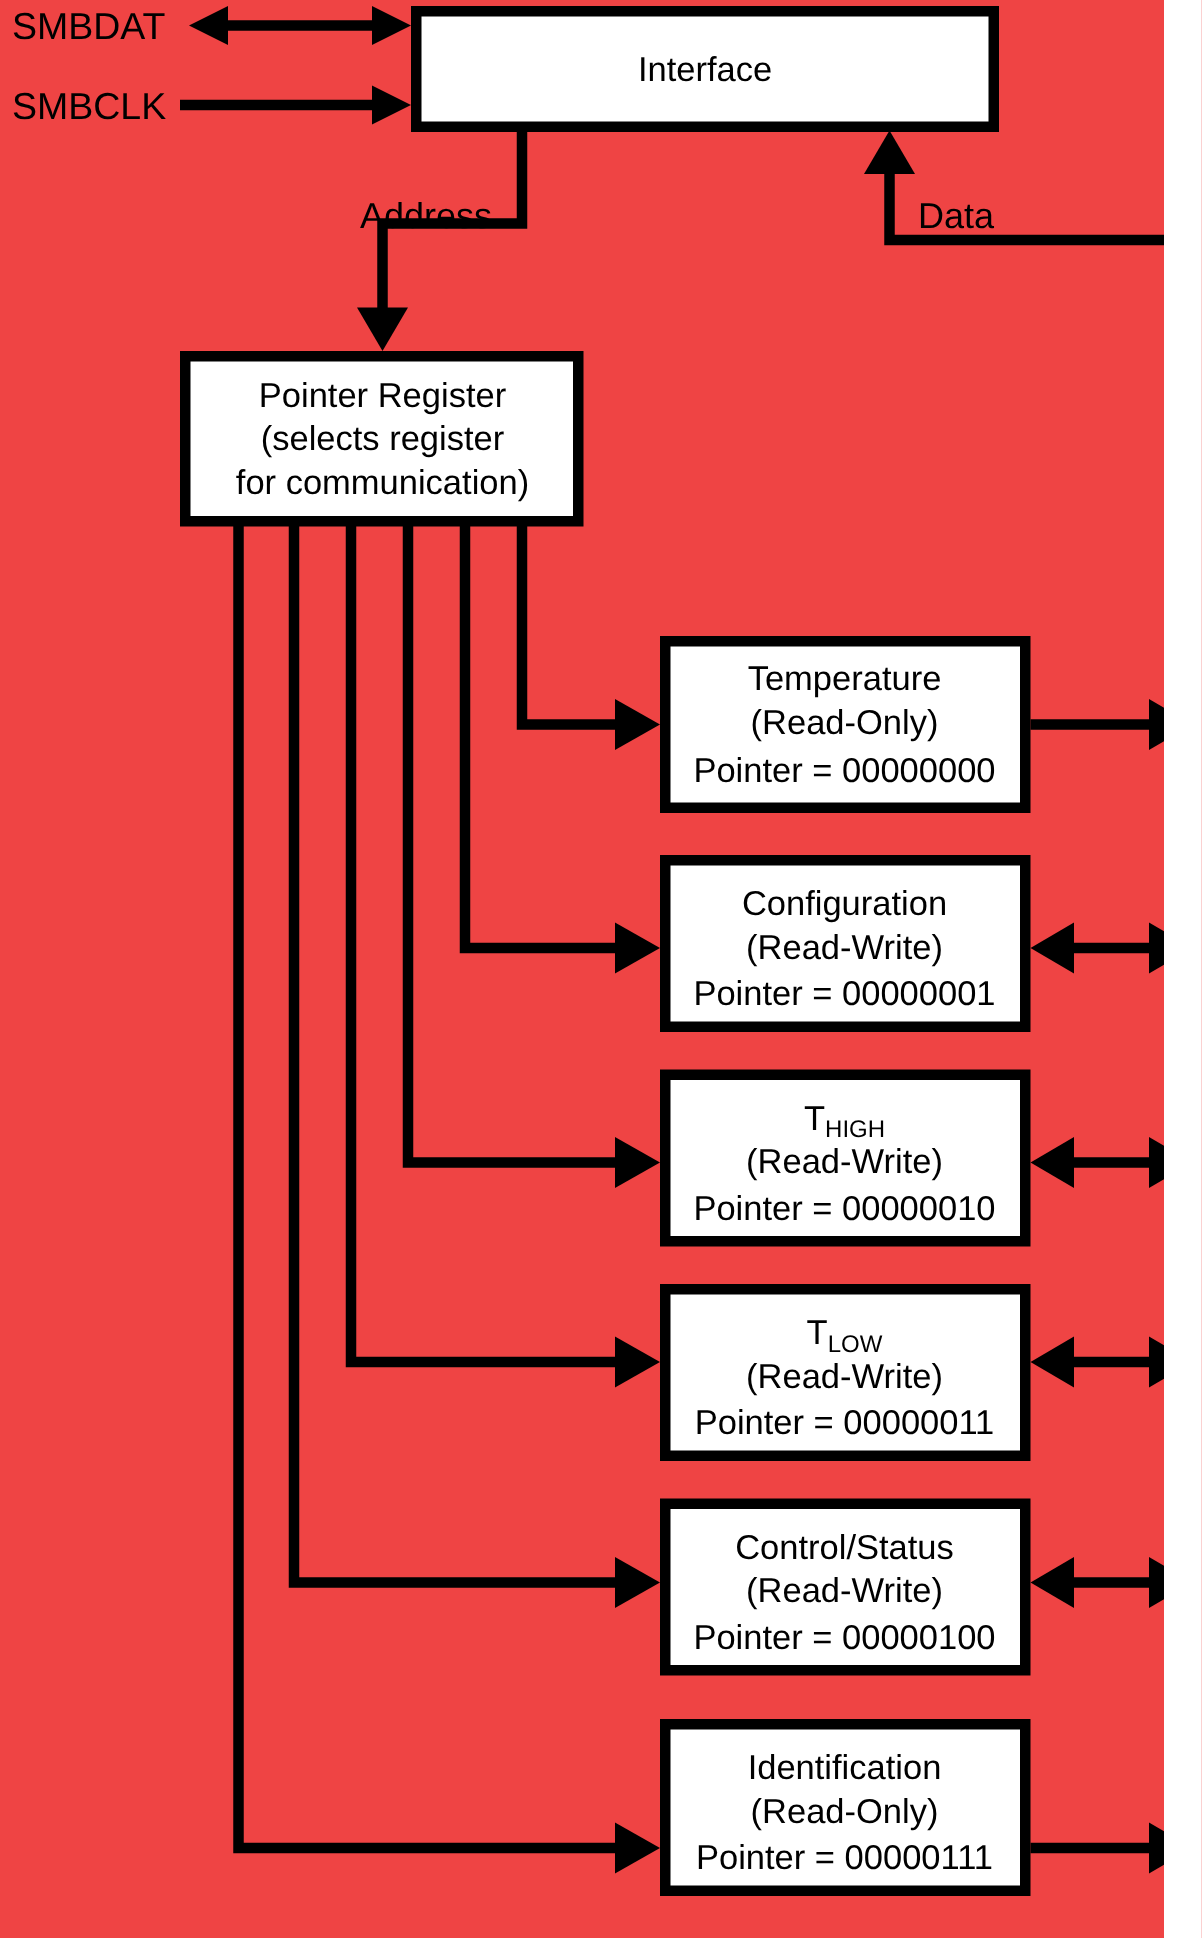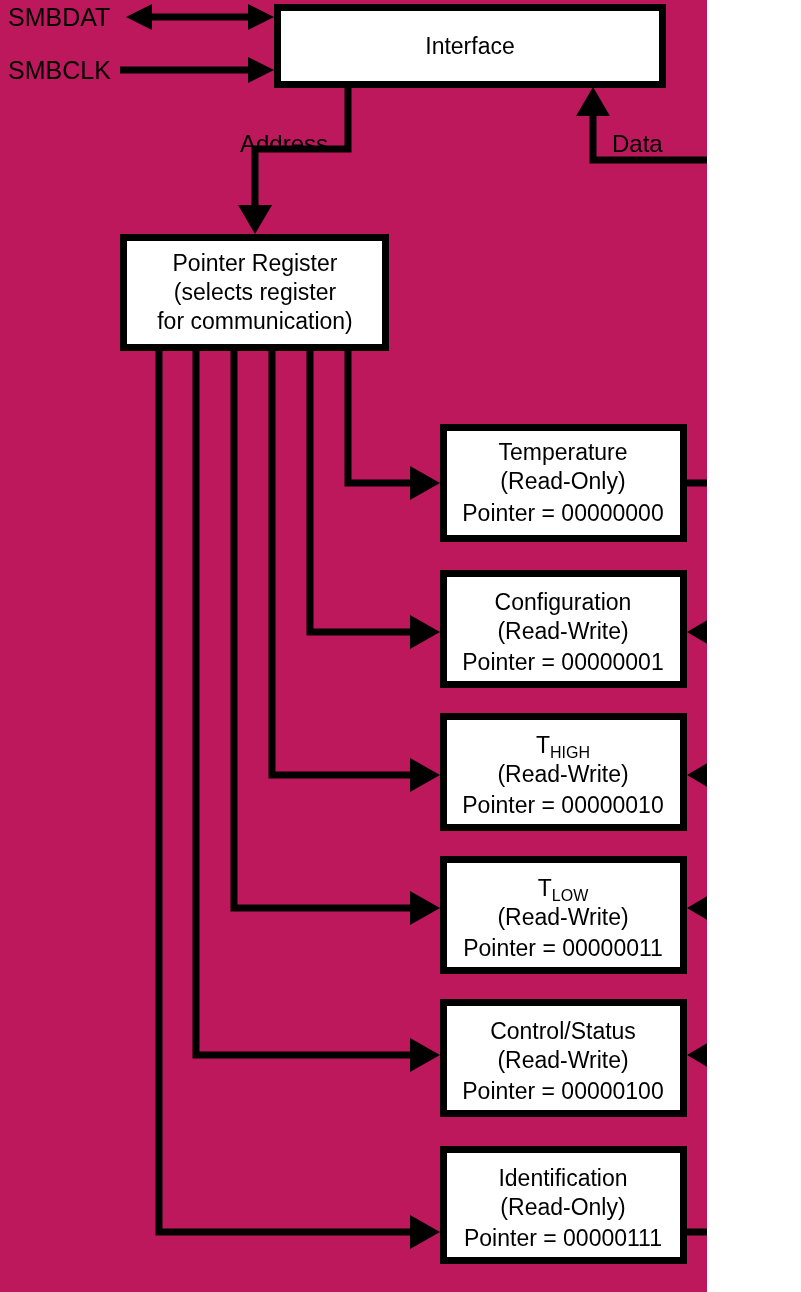--- a/index.html
+++ b/index.html
@@ -6,23 +6,23 @@
   html, body {
     margin: 0;
     padding: 0;
     background: #ffffff;
   }
   body {
     font-family: "Liberation Sans", sans-serif;
   }
   #diagram-root {
     position: relative;
-    width: 707px;
+    width: 776px;
     height: 1292px;
-    background: #be185d;
+    background: #ef4444;
     overflow: hidden;
   }
   svg#diagram-svg {
     display: block;
     width: 801px;
     height: 1292px;
   }
   .blk-box {
     fill: #ffffff;
     stroke: #000000;

